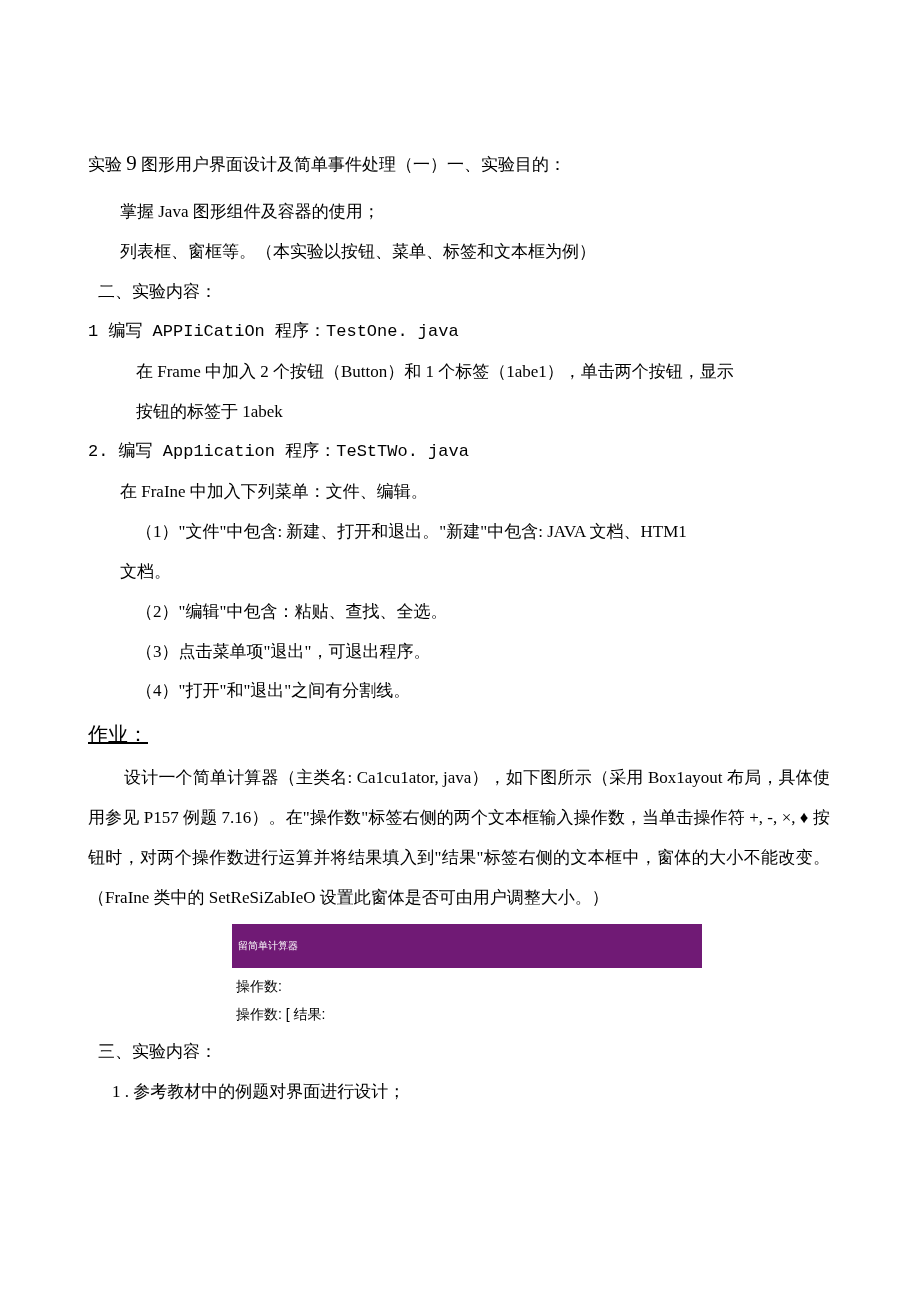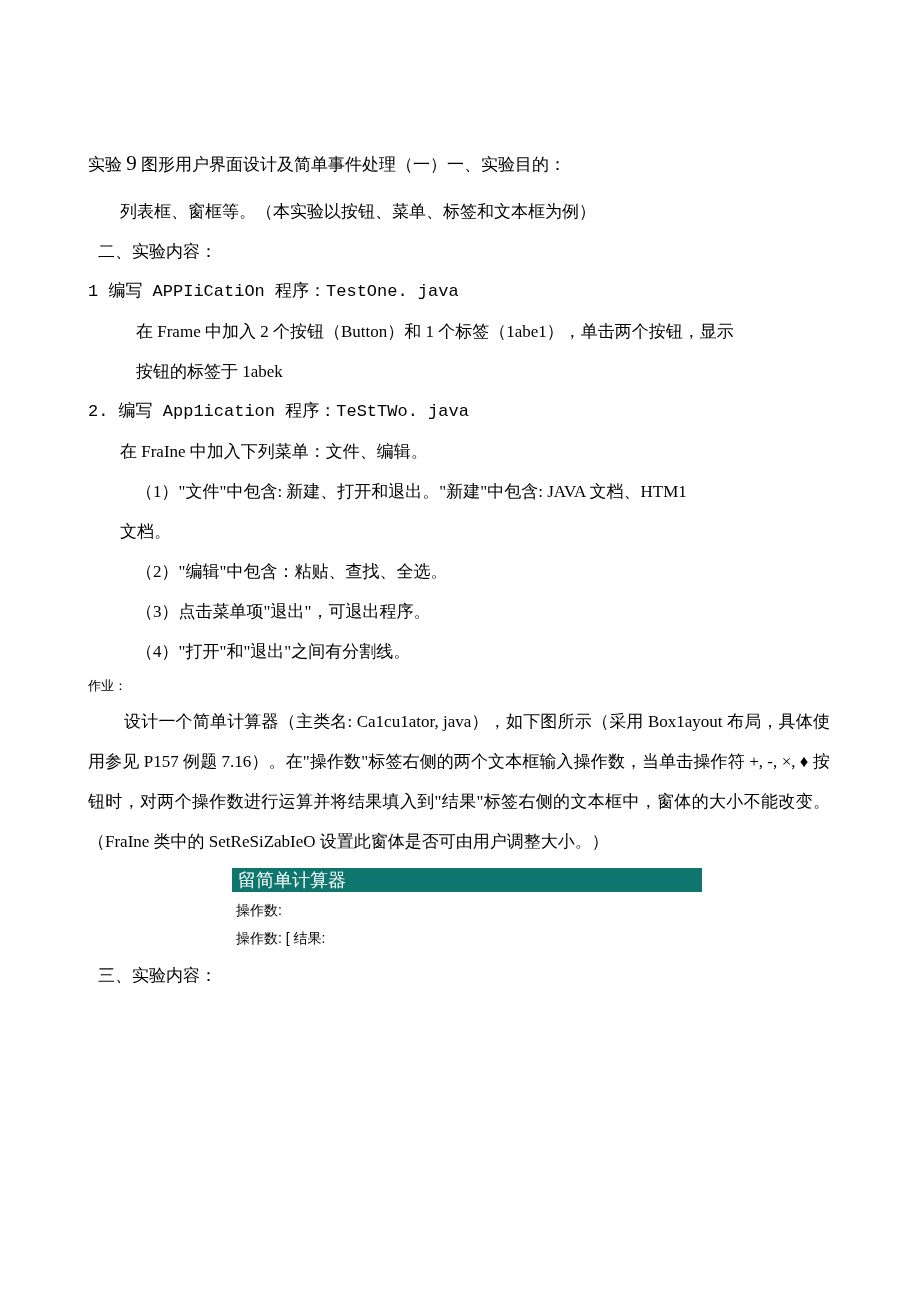--- a/index.html
+++ b/index.html
@@ -37,57 +37,59 @@
   .section-h {
     font-size: 17px;
     line-height: 2.35;
     padding-left: 0;
     margin-left: 36px;
   }
   .mono { font-family: Liberation Mono, monospace; }
   .just { text-align: justify; text-justify: inter-ideograph; }
   .assign {
     padding-left: 26px;
-    font-size: 13px;
+    font-size: 20px;
     line-height: 2.35;
     text-align: justify;
+    text-decoration: underline;
   }
   .assign-body {
     font-size: 17px;
     line-height: 2.35;
     text-align: justify;
     padding-left: 26px;
     text-indent: 36px;
   }
   .calc-wrap {
     margin: 6px 0 8px 170px;
     width: 470px;
     font-family: "SimSun","Microsoft YaHei",sans-serif;
   }
   .calc-title {
-    background: #0f766e;
+    background: #701a75;
     color: #ffffff;
-    font-size: 18px;
-    padding: 0 6px;
+    font-size: 10px;
+    padding: 15px 6px;
   }
   .calc-row {
     font-size: 14px;
     padding: 10px 4px 0 4px;
     color: #000;
   }
 </style>
 </head>
 <body>
 
 <div class="page">
 
   <div class="title-line">
     <span>实验 </span><span class="big9">9</span><span> 图形用户界面设计及简单事件处理（一）一、实验目的：</span>
   </div>
 
+  <div class="para indent1">掌握 Java 图形组件及容器的使用；</div>
   <div class="para indent1">列表框、窗框等。（本实验以按钮、菜单、标签和文本框为例）</div>
 
   <div class="section-h">二、实验内容：</div>
 
   <div class="para indent-b mono">1 编写 APPIiCatiOn 程序：TestOne. java</div>
   <div class="para indent3 just">在 Frame 中加入 2 个按钮（Button）和 1 个标签（1abe1），单击两个按钮，显示</div>
   <div class="para indent3">按钮的标签于 1abek</div>
 
   <div class="para indent-b mono">2. 编写 App1ication 程序：TeStTWo. java</div>
   <div class="para indent2">在 FraIne 中加入下列菜单：文件、编辑。</div>
@@ -100,14 +102,15 @@
   <div class="assign">作业：</div>
   <div class="assign-body">设计一个简单计算器（主类名: Ca1cu1ator, java），如下图所示（采用 Box1ayout 布局，具体使用参见 P157 例题 7.16）。在"操作数"标签右侧的两个文本框输入操作数，当单击操作符 +, -, ×, ♦ 按钮时，对两个操作数进行运算并将结果填入到"结果"标签右侧的文本框中，窗体的大小不能改变。（FraIne 类中的 SetReSiZabIeO 设置此窗体是否可由用户调整大小。）</div>
 
   <div class="calc-wrap">
     <div class="calc-title">留简单计算器</div>
     <div class="calc-row">操作数:</div>
     <div class="calc-row">操作数:  [ 结果:</div>
   </div>
 
   <div class="section-h">三、实验内容：</div>
+  <div class="para indent-req">1 . 参考教材中的例题对界面进行设计；</div>
 
 </div>
 
 </body></html>

